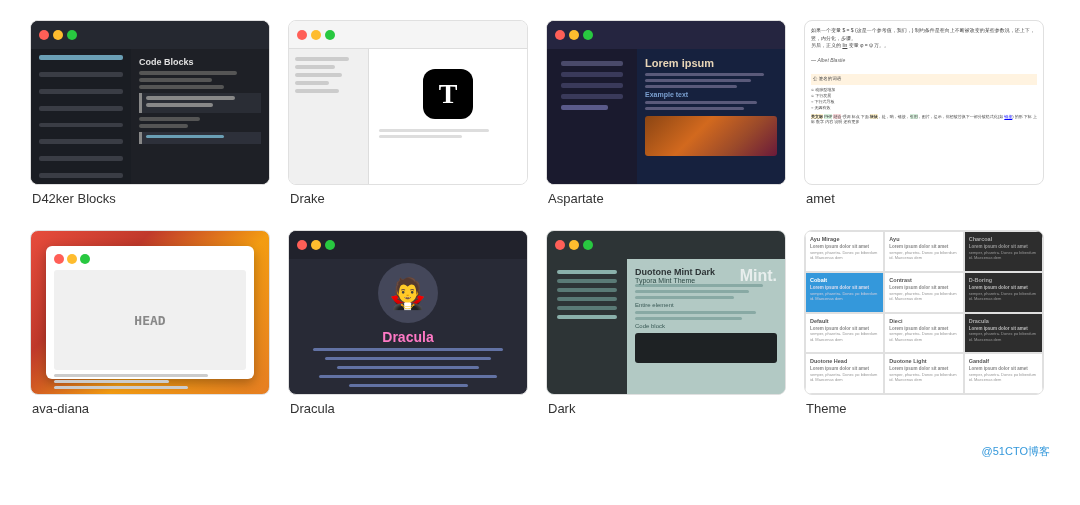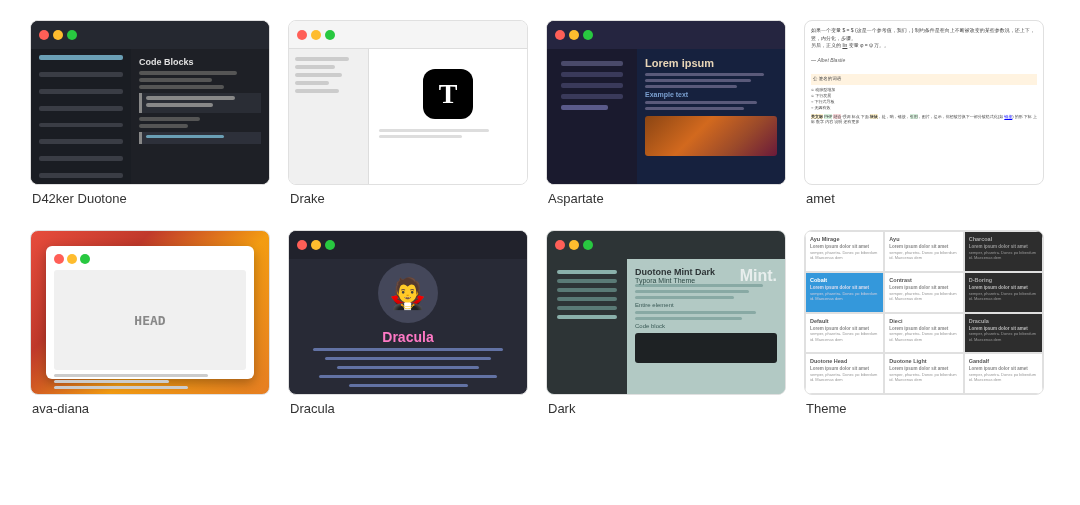--- a/index.html
+++ b/index.html
@@ -472,21 +472,21 @@
             <div class="code-line w80" style="background:#888;"></div>
             <div class="code-line w60" style="background:#888;"></div>
           </div>
           <div class="code-line w50"></div>
           <div class="code-line w40"></div>
           <div class="code-box" style="background:#2d303a;">
             <div class="code-line w70" style="background:#6a9fb5;height:3px;"></div>
           </div>
         </div>
       </div>
-      <div class="card-label">D42ker Duotone</div>
+      <div class="card-label">D42ker Blocks</div>
     </div>
 
     <div class="card">
       <div class="card-thumbnail thumb-drake" style="display:flex;flex-direction:column;">
         <div class="drake-top">
           <div class="dot dot-red"></div>
           <div class="dot dot-yellow"></div>
           <div class="dot dot-green"></div>
         </div>
         <div class="drake-body">
@@ -696,13 +696,18 @@
             <div class="bear-cell-subtitle">Lorem ipsum <b>dolor sit amet</b></div>
             <div class="bear-cell-text">semper, pharetra. Donec po biberdum id. Maecenas dem</div>
           </div>
         </div>
       </div>
       <div class="card-label">Theme</div>
     </div>
 
   </div>
 
+  <div class="footer-area">
+    <div class="footer-brand">
+      <span>@51CTO博客</span>
+    </div>
+  </div>
 </div>
 
 </body></html>

